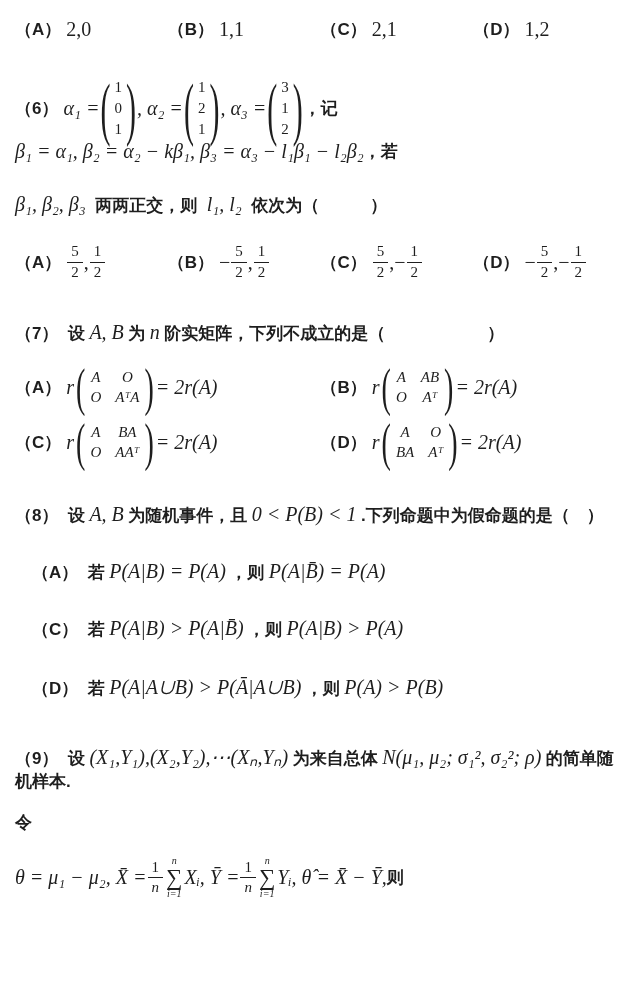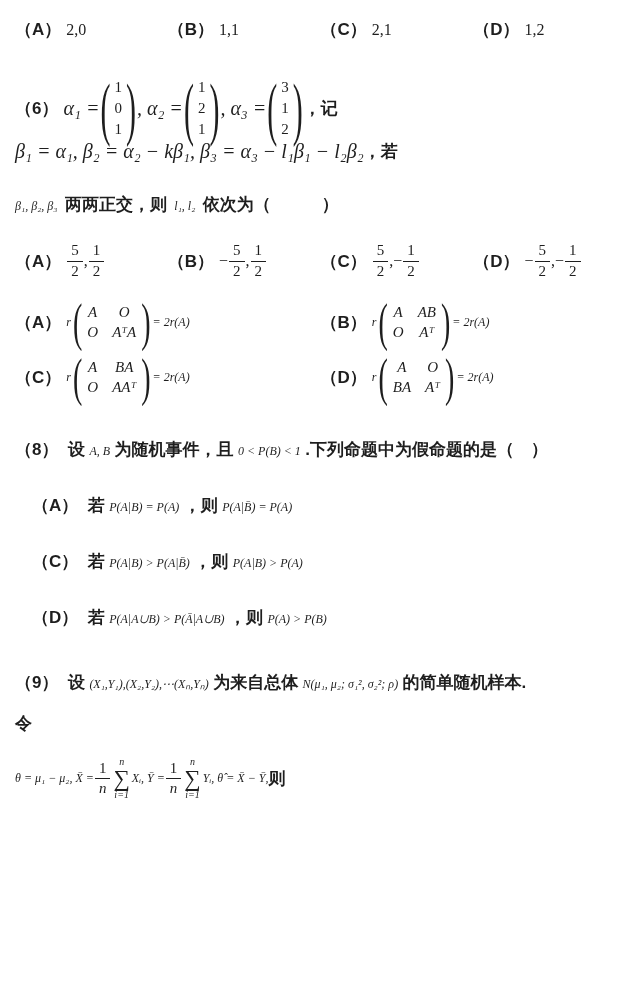--- a/index.html
+++ b/index.html
@@ -6,22 +6,22 @@
   .page {
     width:640px; min-height:1001px; box-sizing:border-box;
     padding:12px 14px 20px 15px; color:#1e1e1e;
     font-family:"Liberation Sans", sans-serif;
     overflow:hidden;
   }
   
   .cn  { font-weight:700; font-size:17px; font-family:"Liberation Sans",sans-serif; white-space:pre-wrap; }
   .lab { font-weight:700; font-size:17px; font-family:"Liberation Sans",sans-serif; margin-right:5px; white-space:pre; }
   
-  .m  { font-family:"Liberation Serif",serif; font-style:italic; font-size:12px; white-space:pre-wrap; }
-  .mn { font-family:"Liberation Serif",serif; font-size:16px; white-space:pre; }
+  .m  { font-family:"Liberation Serif",serif; font-style:italic; font-size:20px; white-space:pre-wrap; }
+  .mn { font-family:"Liberation Serif",serif; font-size:20px; white-space:pre; }
   .tight { font-size:20px; }
 
   .row { display:block; }
   .flexrow { display:flex; align-items:center; flex-wrap:wrap; }
 
   
   .opts4 { display:flex; margin-top:6px; }
   .opts4 > .opt { width:25%; display:inline-flex; align-items:center; }
 
   
@@ -190,20 +190,28 @@
       </span>
       <span class="mn">,</span>
       <span class="mn">−</span>
       <span class="frac">
         <span class="fnum">1</span>
         <span class="fden">2</span>
       </span>
     </div>
   </div>
 
+  <div class="row mt-q7">
+    <span class="lab">（7）</span>
+    <span class="cn">设</span>
+    <span class="m">A, B</span>
+    <span class="cn">为</span>
+    <span class="m">n</span>
+    <span class="cn">阶实矩阵，下列不成立的是（　　　　　　）</span>
+  </div>
 
   <div class="opts2 mt-ab">
     <div class="opt">
       <span class="lab">（A）</span>
       <span class="m">r</span>
       <span class="mat">
         <span class="mp">(</span>
         <span class="mgrid">
           <span>A</span>
           <span>O</span>

